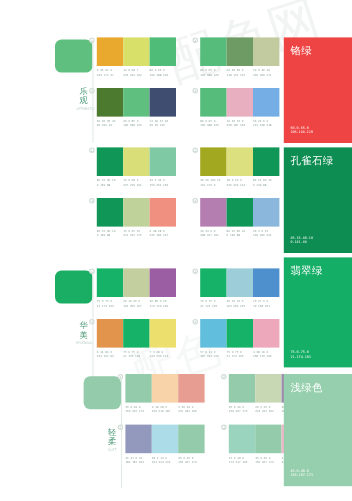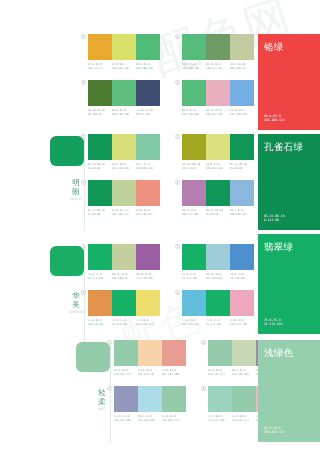--- a/index.html
+++ b/index.html
@@ -161,20 +161,25 @@
 <body>
 
 <div id="sheet">
 
   <div class="watermark">配色网</div>
   <div class="watermark2">配色</div>
 
   <div id="sections-host">
       <div class="section" style="top: 34px; height: 100px;">
         <div class="sec-body">
+          <div class="mood-col">
+            <div class="mood-chip" style="background: rgb(95, 191, 126);"></div>
+            <div class="mood-rule" style="height: 94px;"></div>
+            <div class="mood-label" style="top: 44px;">乐观<span class="sub">OPTIMISTIC</span></div>
+          </div>
           <div class="grid">
             <div class="pal" style="left: 0px; top: 0px;">
               <div class="dot">1</div>
               <div class="swatches">
                 <i style="background: rgb(233, 169, 46);"></i>
                 <i style="background: rgb(217, 224, 106);"></i>
                 <i style="background: rgb(79, 189, 120);"></i>
               </div>
               <div class="codes">
                 <span>
@@ -255,25 +260,20 @@
                   <b>53-24-0-0</b>
                   <b>121-168-218</b>
                 </span>
               </div>
             </div>
           </div>
         </div>
       </div>
       <div class="section" style="top: 134px; height: 100px;">
         <div class="sec-body">
-          <div class="mood-col">
-            <div class="mood-chip" style="background: rgb(19, 160, 94);"></div>
-            <div class="mood-rule" style="height: 94px;"></div>
-            <div class="mood-label" style="top: 44px;">明朗<span class="sub">BRIGHT</span></div>
-          </div>
           <div class="grid">
             <div class="pal" style="left: 0px; top: 0px;">
               <div class="dot">1</div>
               <div class="swatches">
                 <i style="background: rgb(16, 151, 88);"></i>
                 <i style="background: rgb(217, 222, 121);"></i>
                 <i style="background: rgb(127, 201, 164);"></i>
               </div>
               <div class="codes">
                 <span>

